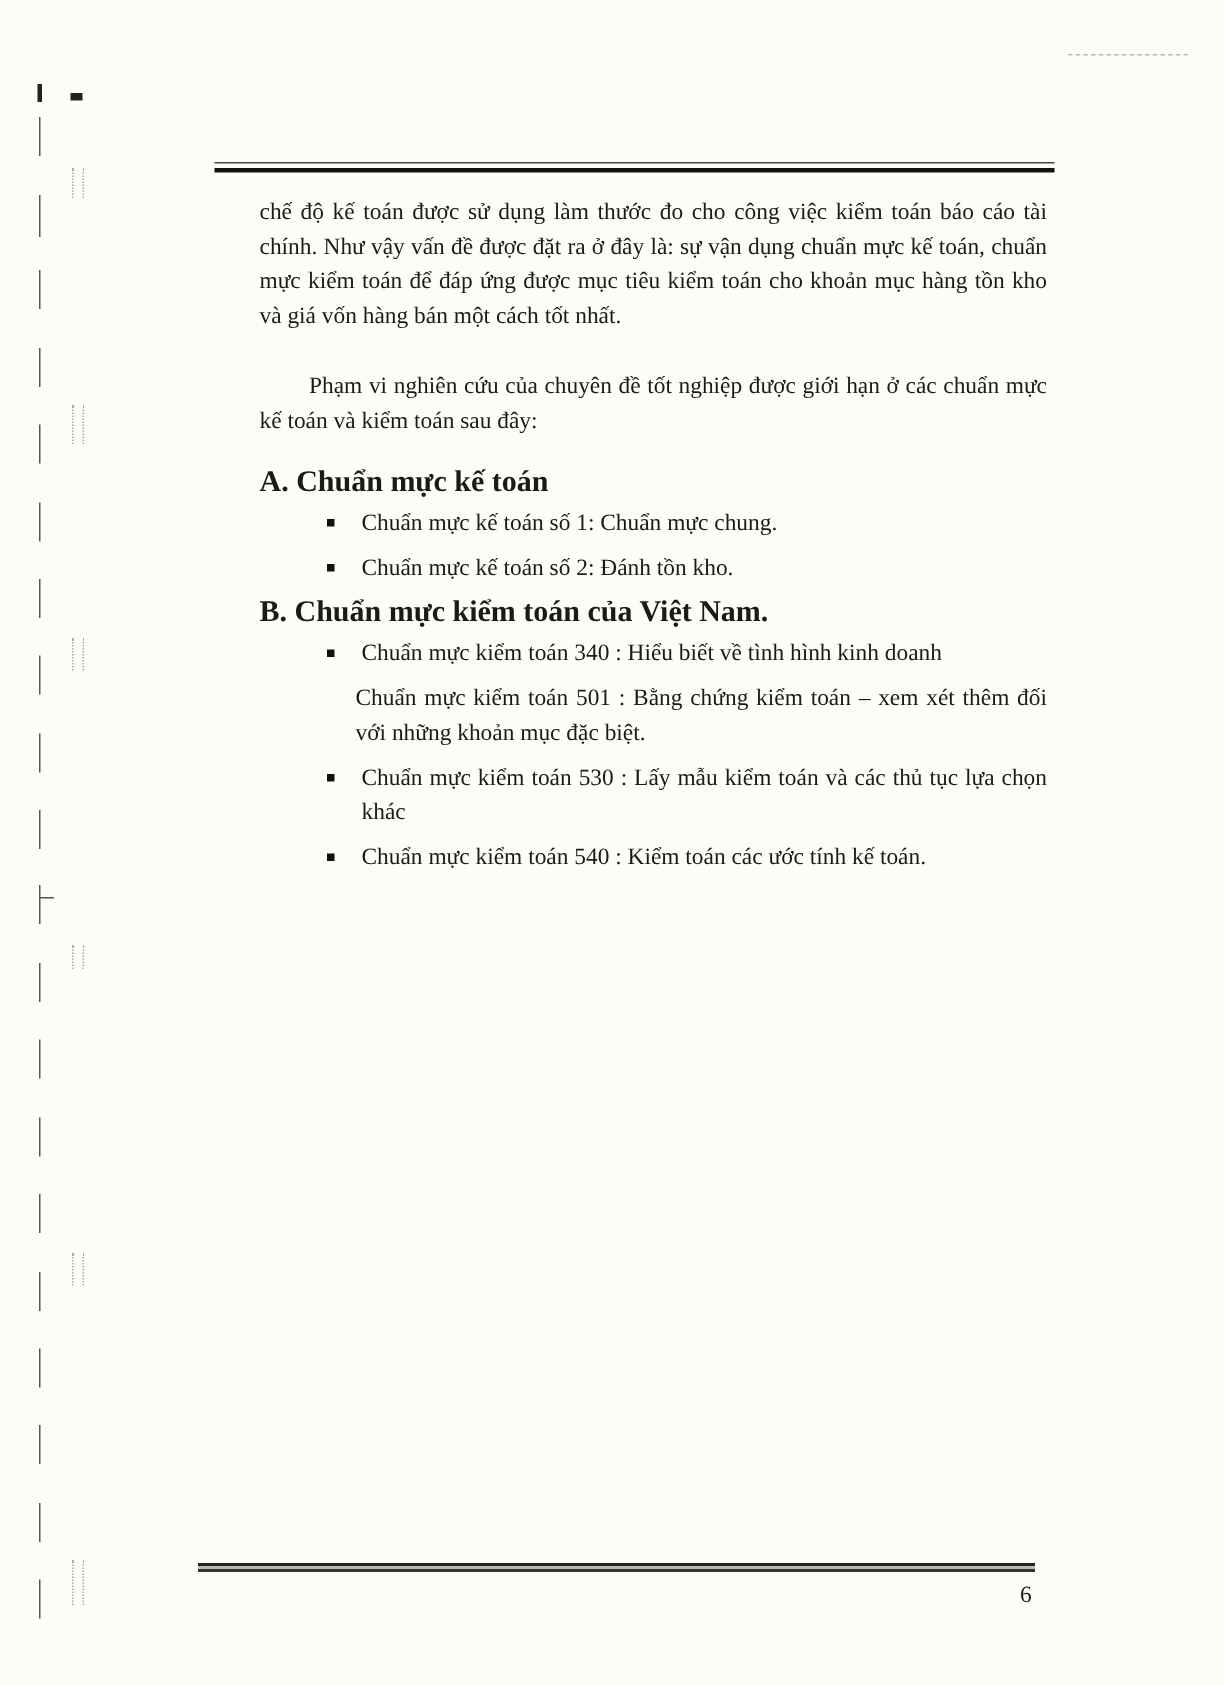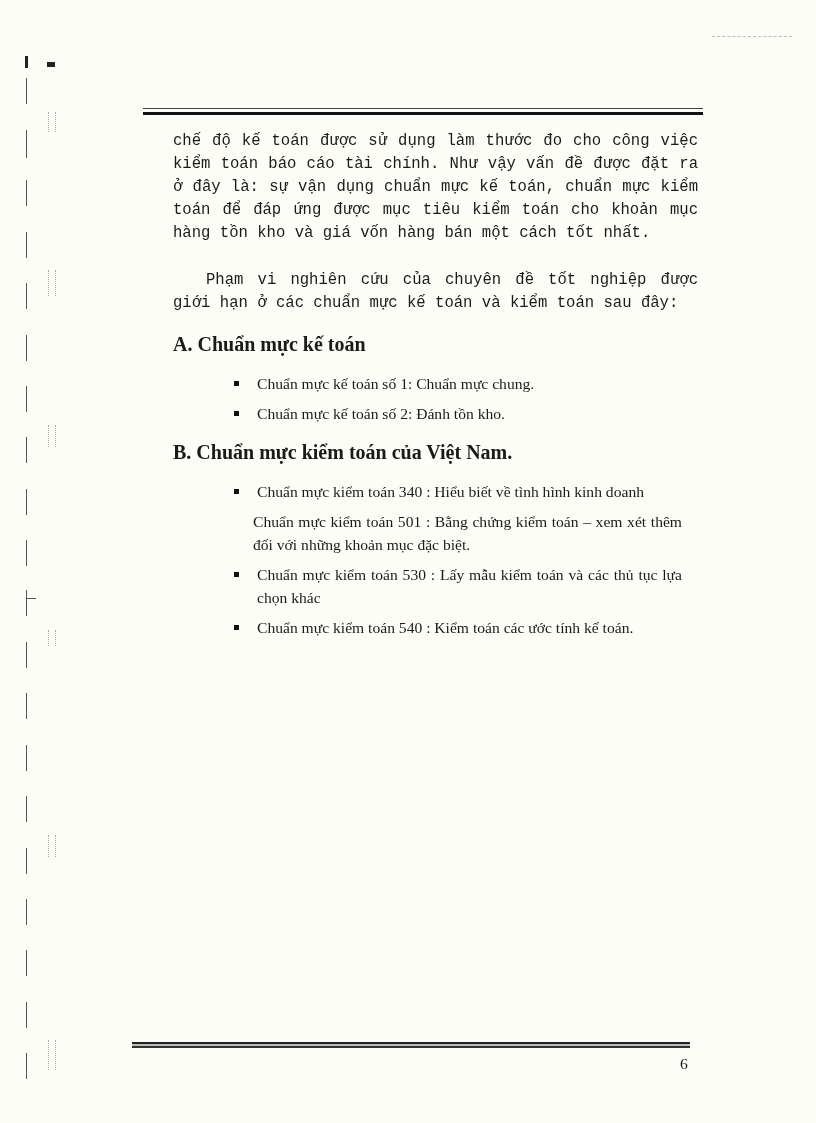--- a/index.html
+++ b/index.html
@@ -21,26 +21,26 @@
   .margin-marks { position: absolute; left: 0; top: 0; width: 70px; height: 1123px; }
   .mm-line { position: absolute; left: 26px; width: 1px; background: #555; }
   .mm-block { position: absolute; left: 48px; width: 6px; border-left: 1px dotted #aaa; border-right: 1px dotted #aaa; }
   .mm-mark { position: absolute; left: 47px; top: 62px; width: 8px; height: 5px; background: #222; }
   .mm-top { position: absolute; left: 25px; top: 56px; width: 3px; height: 12px; background: #222; }
   .mm-tick { position: absolute; left: 26px; top: 598px; width: 10px; height: 1px; background: #555; }
   .corner-dashes { position: absolute; left: 712px; top: 36px; width: 80px; height: 1px;
     border-top: 1px dashed #bbb; }
 
   .content { position: absolute; left: 173px; top: 130px; width: 525px; font-size: 15.6px; line-height: 23px; }
-  p { margin: 0; text-align: justify; font-family: Liberation Mono, monospace; }
+  p { margin: 0; text-align: justify; }
   .para1 { }
   .para2 { margin-top: 24px; text-indent: 33px; }
   h3 { margin: 18px 0 4px 0; font-size: 20px; font-weight: bold; line-height: 23px; }
   h3.b { margin-top: 2px; }
-  ul { list-style: none; margin: 16px; padding: 0; }
+  ul { list-style: none; margin: 0; padding: 0; }
   li { position: relative; padding-left: 68px; margin-bottom: 7px; text-align: justify; }
   li .bullet {
     position: absolute; left: 45px; top: 9px; width: 5px; height: 5px; background: #111;
   }
   li.plain { padding-left: 64px; }
   .page-number { position: absolute; left: 680px; top: 1055px; font-size: 15.6px; }
 </style>
 </head>
 <body>
 

